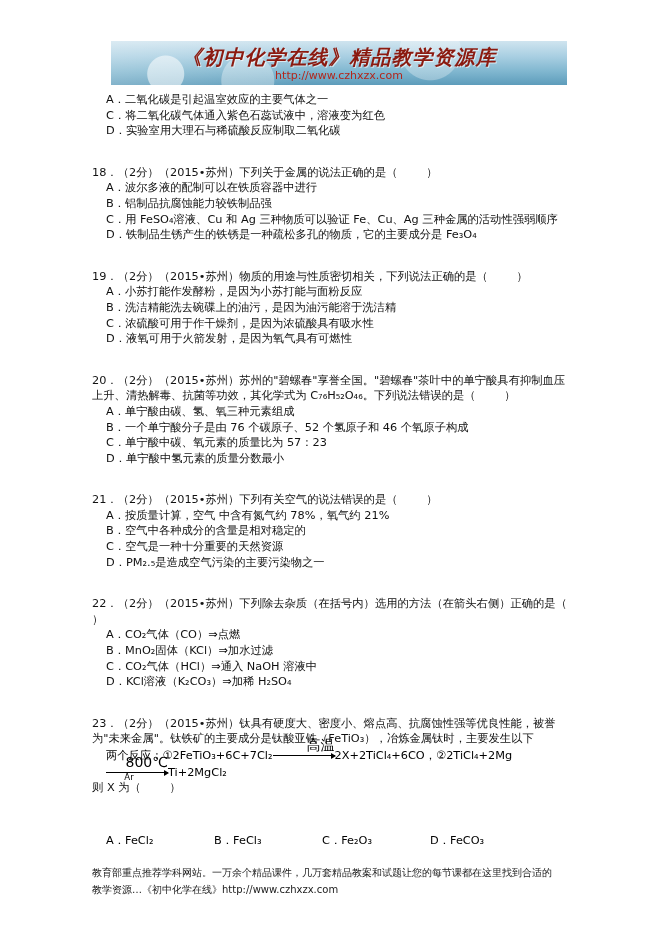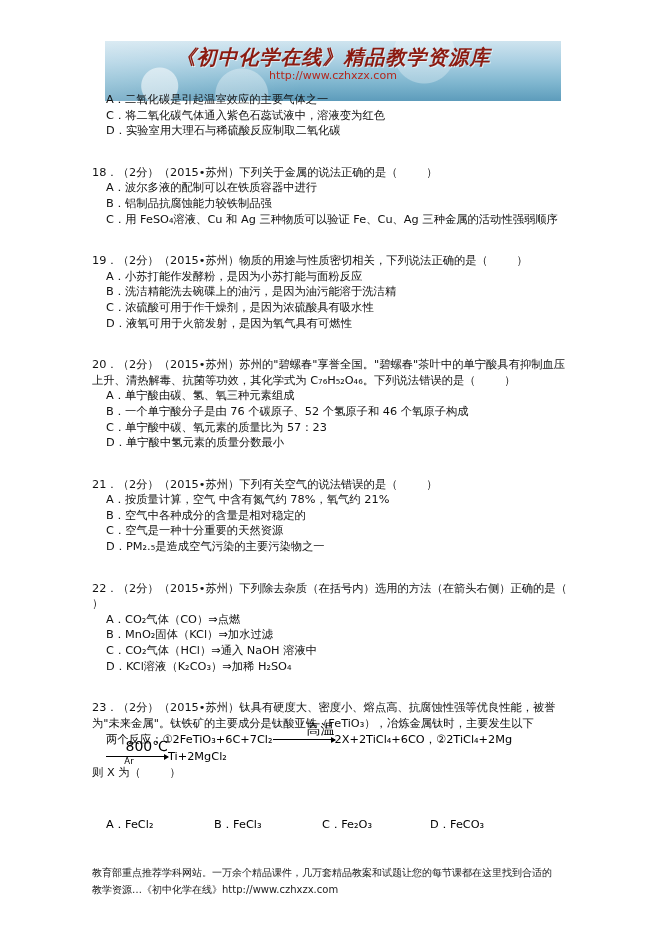--- a/index.html
+++ b/index.html
@@ -13,22 +13,22 @@
   }
   .page{
     position:relative;
     width:661px;height:935px;
     padding:0;
     box-sizing:border-box;
   }
   
   .banner{
     position:absolute;
-    left:105px;top:41px;
-    width:456px;height:60px;
+    left:111px;top:41px;
+    width:456px;height:44px;
     background:linear-gradient(180deg,#cfe4ef 0%,#a9cfe2 35%,#7fb6cf 70%,#5d9cbb 100%);
     overflow:hidden;
     border:0;
   }
   .banner::before{
     content:"";
     position:absolute;left:0;top:0;width:100%;height:100%;
     background:
       radial-gradient(circle at 12% 75%, rgba(255,255,255,.55) 0 18px, rgba(255,255,255,0) 19px),
       radial-gradient(circle at 30% 90%, rgba(255,255,255,.35) 0 26px, rgba(255,255,255,0) 27px),
@@ -136,20 +136,21 @@
   <div class="content">
     <div id="lines">
         <div class="line opt">A．二氧化碳是引起温室效应的主要气体之一</div>
         <div class="line opt">C．将二氧化碳气体通入紫色石蕊试液中，溶液变为红色</div>
         <div class="line opt">D．实验室用大理石与稀硫酸反应制取二氧化碳</div>
         <div class="blank-gap"></div>
         <div class="line qhead">18．（2分）（2015•苏州）下列关于金属的说法正确的是（        ）</div>
         <div class="line opt">A．波尔多液的配制可以在铁质容器中进行</div>
         <div class="line opt">B．铝制品抗腐蚀能力较铁制品强</div>
         <div class="line opt">C．用 FeSO₄溶液、Cu 和 Ag 三种物质可以验证 Fe、Cu、Ag 三种金属的活动性强弱顺序</div>
+        <div class="line opt">D．铁制品生锈产生的铁锈是一种疏松多孔的物质，它的主要成分是 Fe₃O₄</div>
         <div class="blank-gap"></div>
         <div class="line qhead">19．（2分）（2015•苏州）物质的用途与性质密切相关，下列说法正确的是（        ）</div>
         <div class="line opt">A．小苏打能作发酵粉，是因为小苏打能与面粉反应</div>
         <div class="line opt">B．洗洁精能洗去碗碟上的油污，是因为油污能溶于洗洁精</div>
         <div class="line opt">C．浓硫酸可用于作干燥剂，是因为浓硫酸具有吸水性</div>
         <div class="line opt">D．液氧可用于火箭发射，是因为氧气具有可燃性</div>
         <div class="blank-gap"></div>
         <div class="line qhead">20．（2分）（2015•苏州）苏州的"碧螺春"享誉全国。"碧螺春"茶叶中的单宁酸具有抑制血压</div>
         <div class="line">上升、清热解毒、抗菌等功效，其化学式为 C₇₆H₅₂O₄₆。下列说法错误的是（        ）</div>
         <div class="line opt">A．单宁酸由碳、氢、氧三种元素组成</div>

